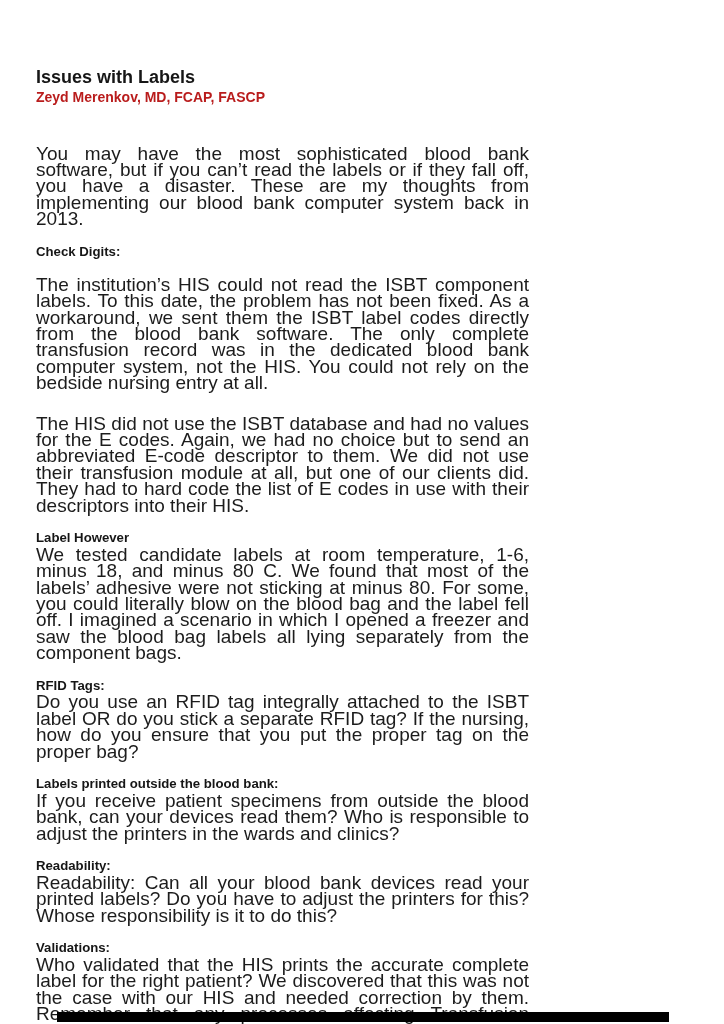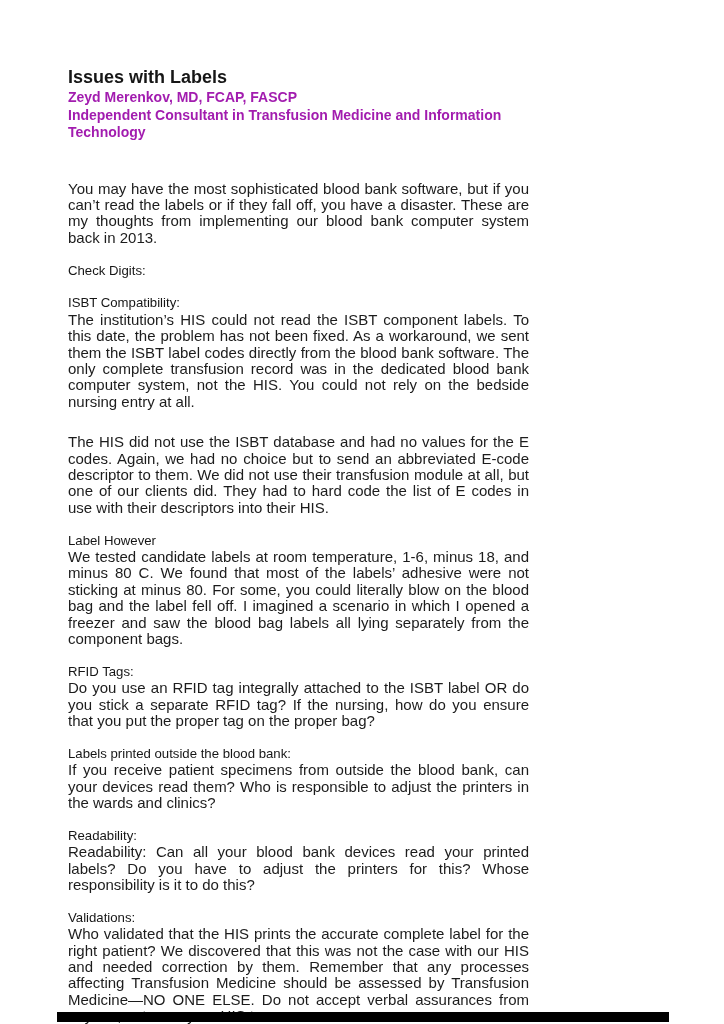--- a/index.html
+++ b/index.html
@@ -12,53 +12,53 @@
     background: #ffffff;
     position: relative;
     overflow: hidden;
     font-family: "Liberation Sans", "DejaVu Sans", sans-serif;
     color: #1c1c1c;
   }
   .page {
     box-sizing: border-box;
     width: 596px;
     height: 1024px;
-    padding: 66px 67px 0 68px;
+    padding: 66px 67px 0 36px;
     position: relative;
   }
   .doc-header h1 {
     margin: 0;
     font-size: 18px;
     line-height: 23px;
     font-weight: bold;
     color: #161616;
   }
   .doc-header .byline {
     margin: 0;
     font-size: 14px;
     line-height: 17.5px;
     font-weight: bold;
-    color: #a21caf;
+    color: #b91c1c;
   }
   .doc-body {
     margin-top: 39px;
   }
   .sec {
     margin: 0 0 16.4px 0;
   }
   .sec h2 {
     margin: 0;
     font-size: 13.2px;
     line-height: 16.4px;
-    font-weight: normal;
+    font-weight: bold;
     color: #161616;
   }
   .sec p {
     margin: 0;
-    font-size: 15px;
+    font-size: 19px;
     line-height: 16.4px;
     text-align: justify;
     color: #1c1c1c;
   }
   .sec p + p {
     margin-top: 24px;
   }
   .scan-bar {
     position: absolute;
     left: 57px;
@@ -69,35 +69,33 @@
   }
 </style>
 </head>
 <body>
 
 <div class="page">
 
   <header class="doc-header">
     <h1>Issues with Labels</h1>
     <p class="byline">Zeyd Merenkov, MD, FCAP, FASCP</p>
-    <p class="byline">Independent Consultant in Transfusion Medicine and Information Technology</p>
   </header>
 
   <main class="doc-body">
 
     <section class="sec">
       <p>You may have the most sophisticated blood bank software, but if you can’t read the labels or if they fall off, you have a disaster.  These are my thoughts from implementing our blood bank computer system back in 2013.</p>
     </section>
 
     <section class="sec">
       <h2>Check Digits:</h2>
     </section>
 
     <section class="sec">
-      <h2>ISBT Compatibility:</h2>
       <p>The institution’s HIS could not read the ISBT component labels.  To this date, the problem has not been fixed.  As a workaround, we sent them the ISBT label codes directly from the blood bank software.  The only complete transfusion record was in the dedicated blood bank computer system, not the HIS.  You could not rely on the bedside nursing entry at all.</p>
       <p>The HIS did not use the ISBT database and had no values for the E codes.  Again, we had no choice but to send an abbreviated E-code descriptor to them.  We did not use their transfusion module at all, but one of our clients did.  They had to hard code the list of E codes in use with their descriptors into their HIS.</p>
     </section>
 
     <section class="sec">
       <h2>Label However</h2>
       <p>We tested candidate labels at room temperature, 1-6, minus 18, and minus 80 C.  We found that most of the labels’ adhesive were not sticking at minus 80.  For some, you could literally blow on the blood bag and the label fell off.  I imagined a scenario in which I opened a freezer and saw the blood bag labels all lying separately from the component bags.</p>
     </section>
 
     <section class="sec">

